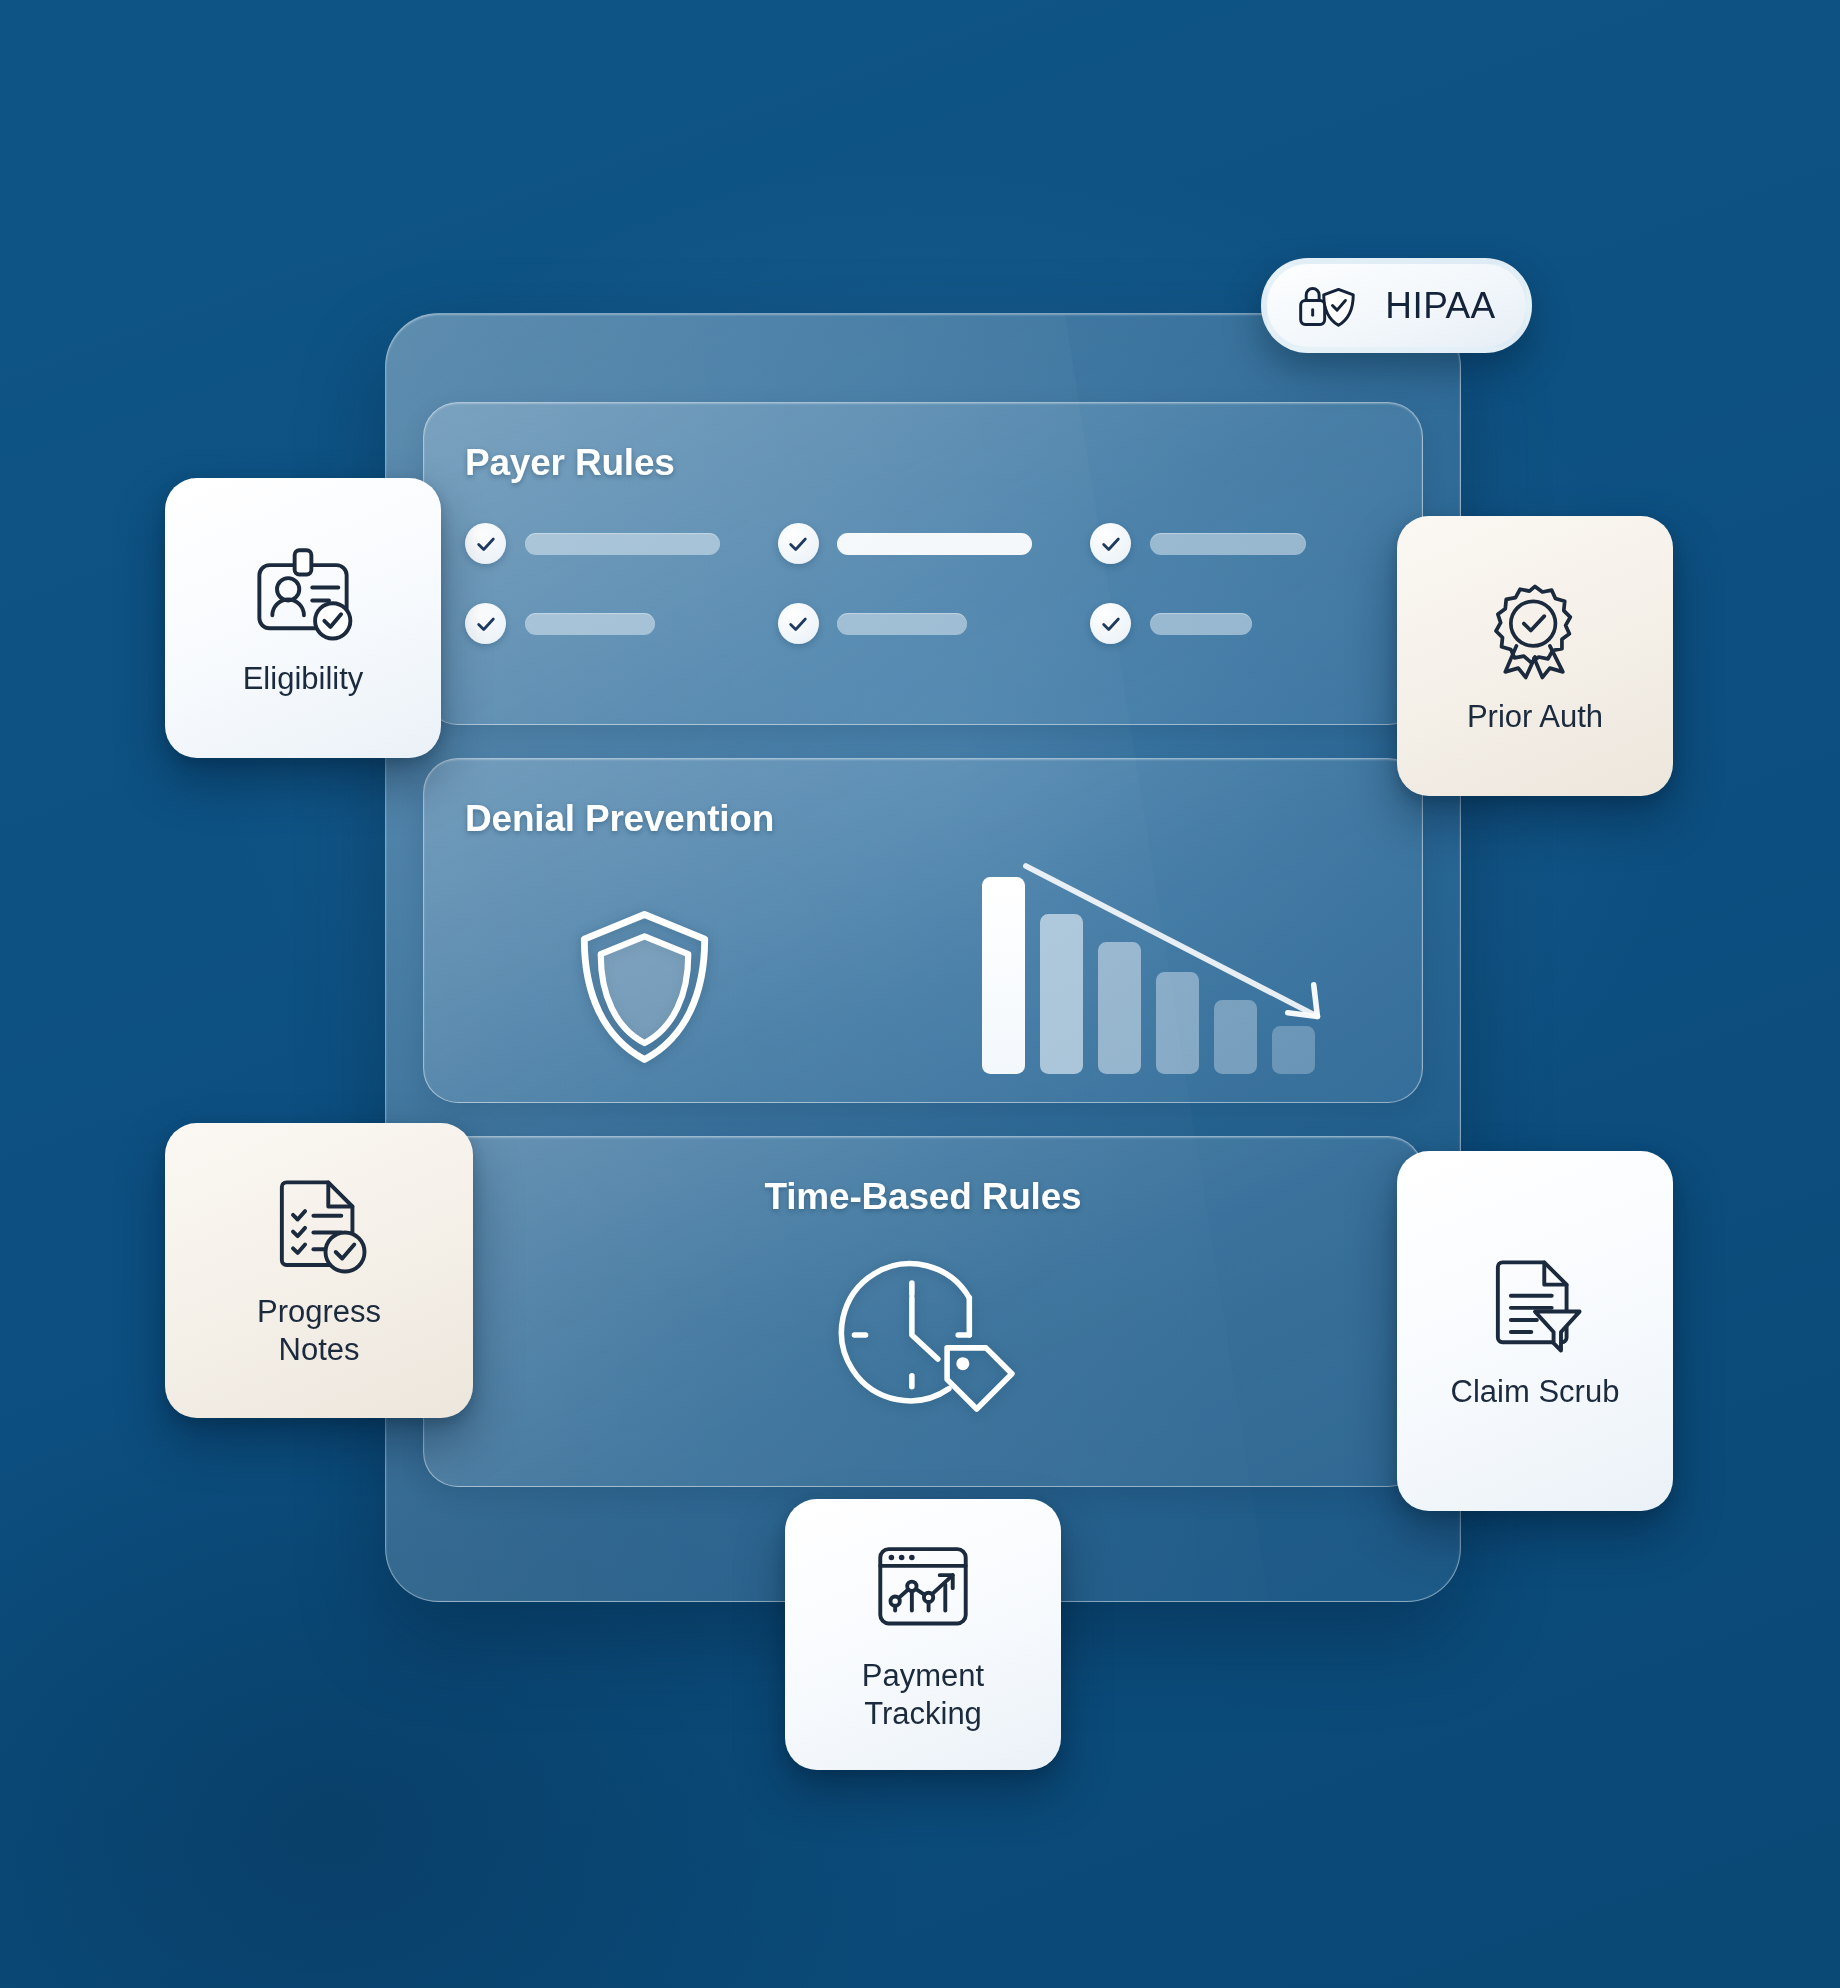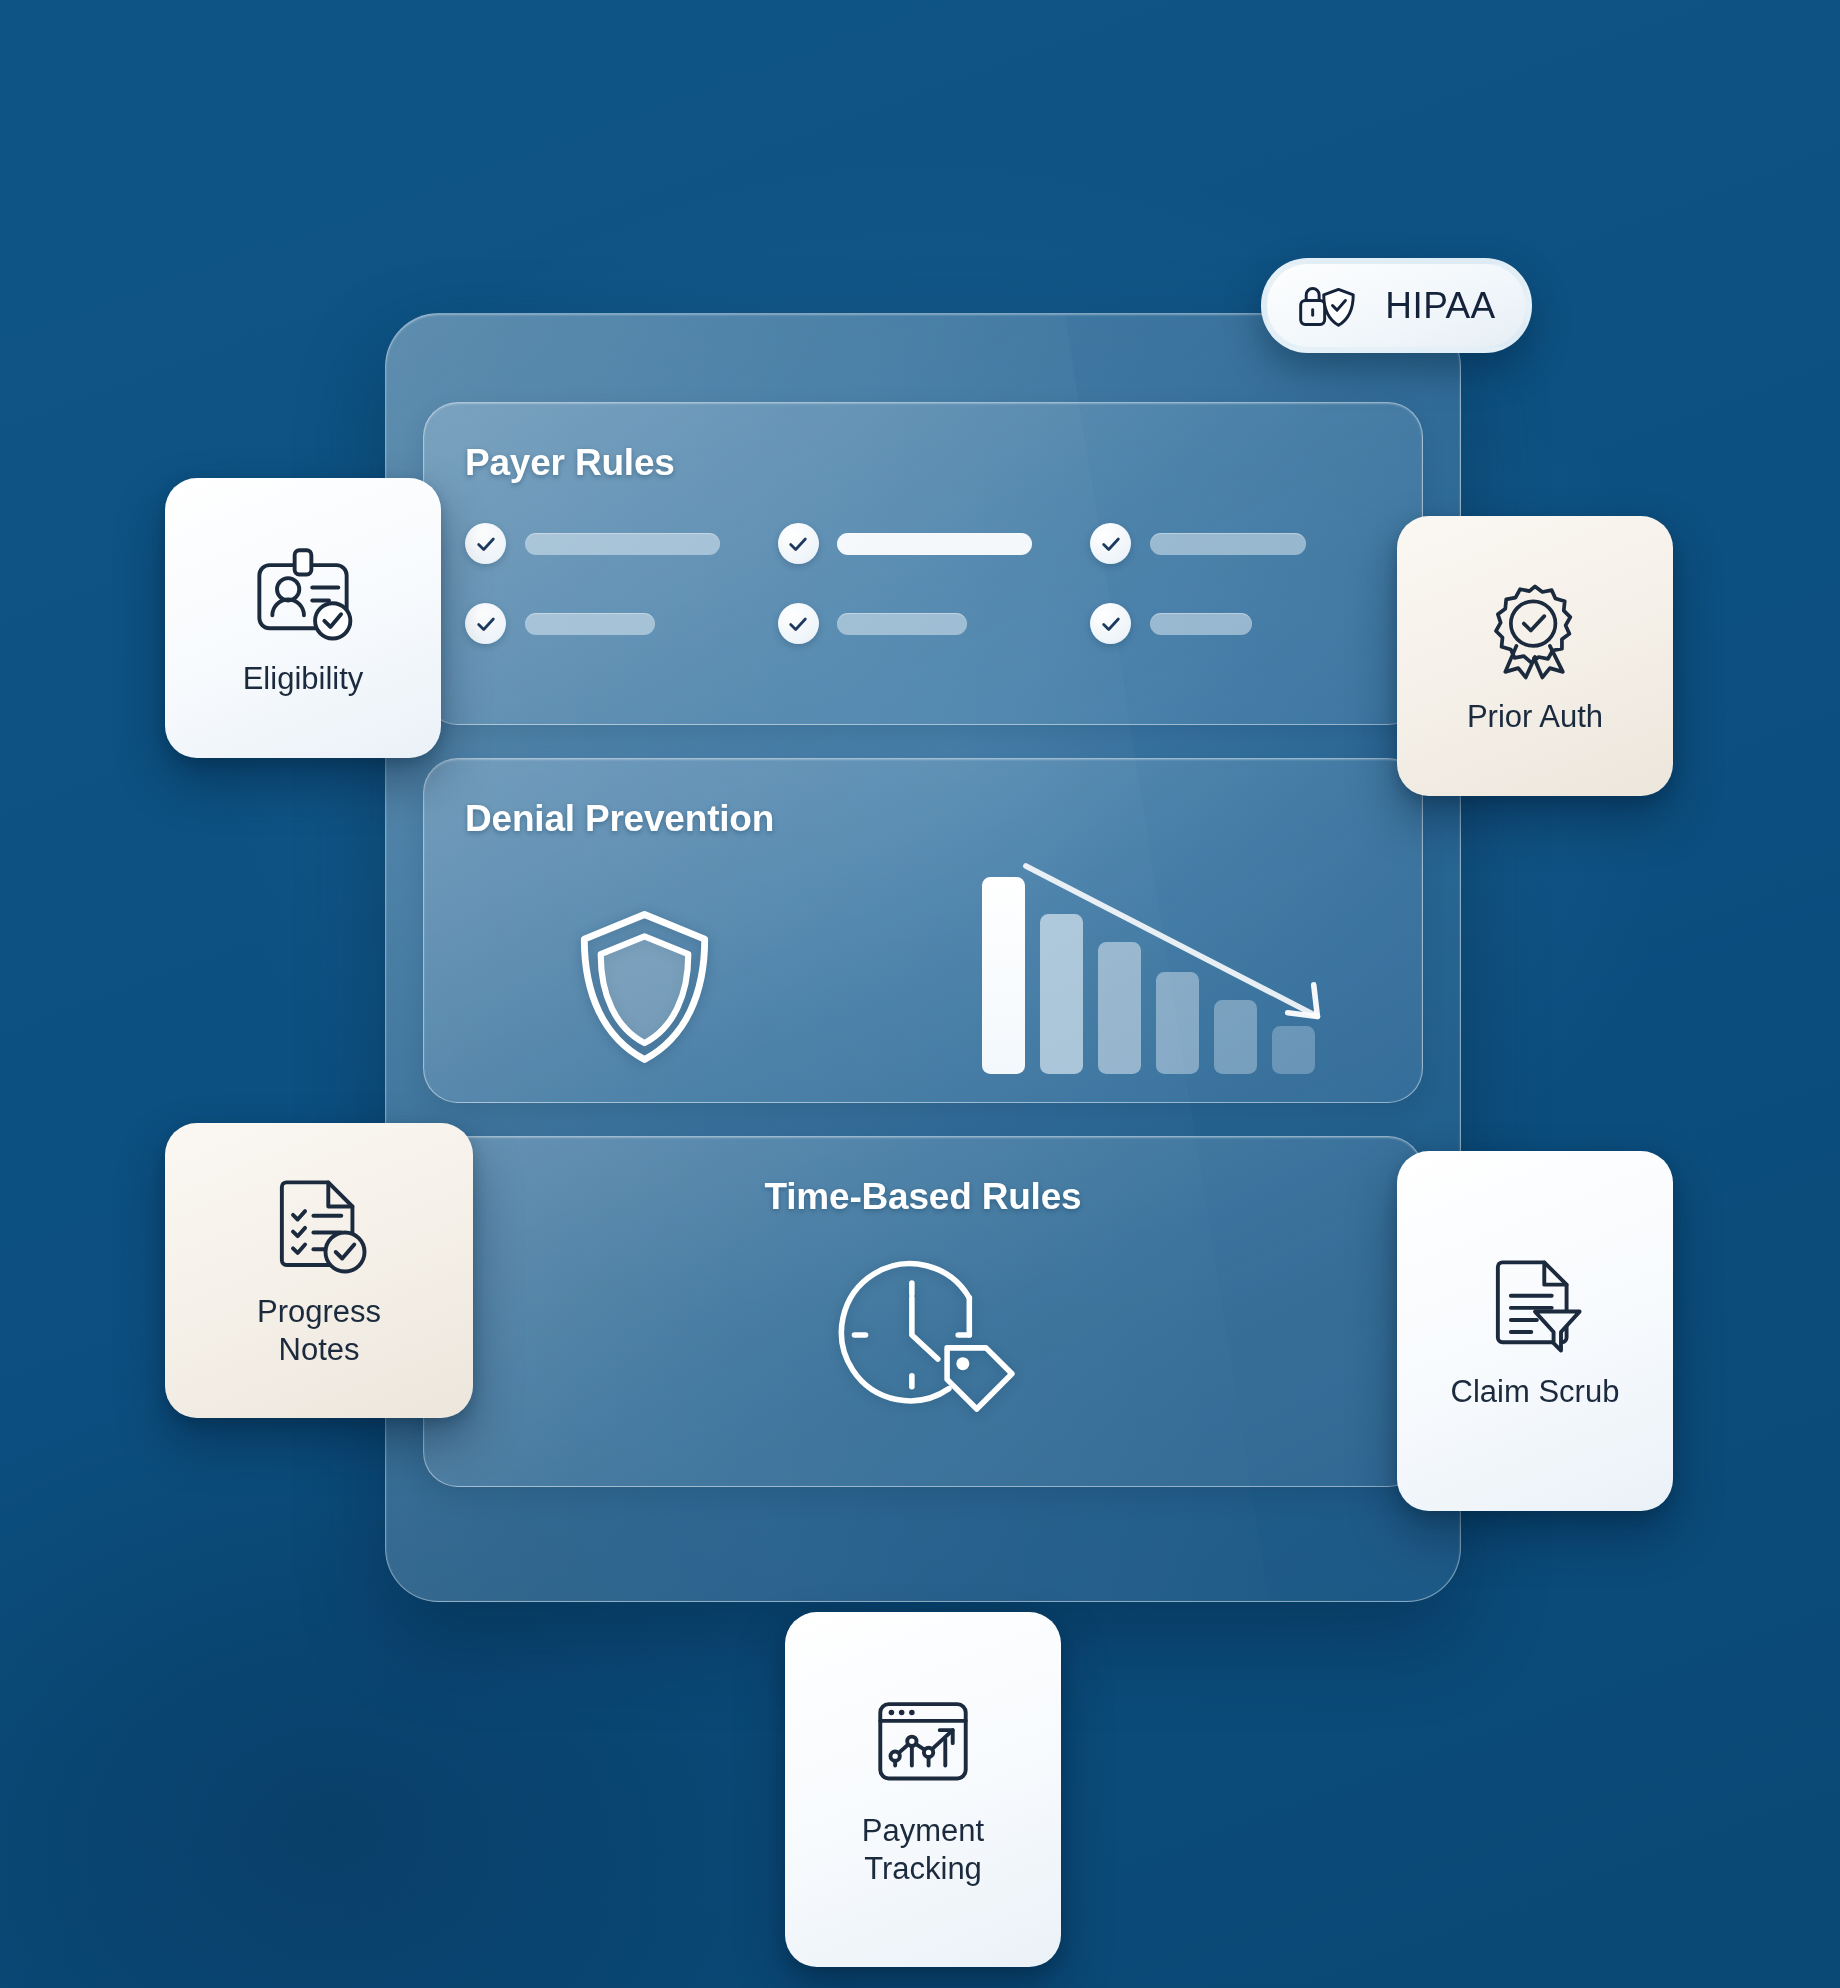--- a/index.html
+++ b/index.html
@@ -201,21 +201,21 @@
     font-weight: 400;
     line-height: 1.22;
     text-align: center;
     white-space: pre-line;
   }
 
   #tile-eligibility      { left: 165px;  top: 478px;  width: 276px; height: 280px; }
   #tile-prior-auth       { left: 1397px; top: 504px;  width: 276px; height: 280px; }
   #tile-progress-notes   { left: 165px;  top: 1111px; width: 308px; height: 295px; }
   #tile-claim-scrub      { left: 1397px; top: 1111px; width: 276px; height: 360px; margin-top: 40px; }
-  #tile-payment-tracking { left: 785px;  top: 1612px; width: 276px; height: 355px; }
+  #tile-payment-tracking { left: 785px;  top: 1499px; width: 276px; height: 271px; }
 
   
   #hipaa-badge {
     position: absolute;
     left: 1261px;
     top: 258px;
     width: 271px;
     height: 95px;
     border-radius: 47px;
     display: flex;

